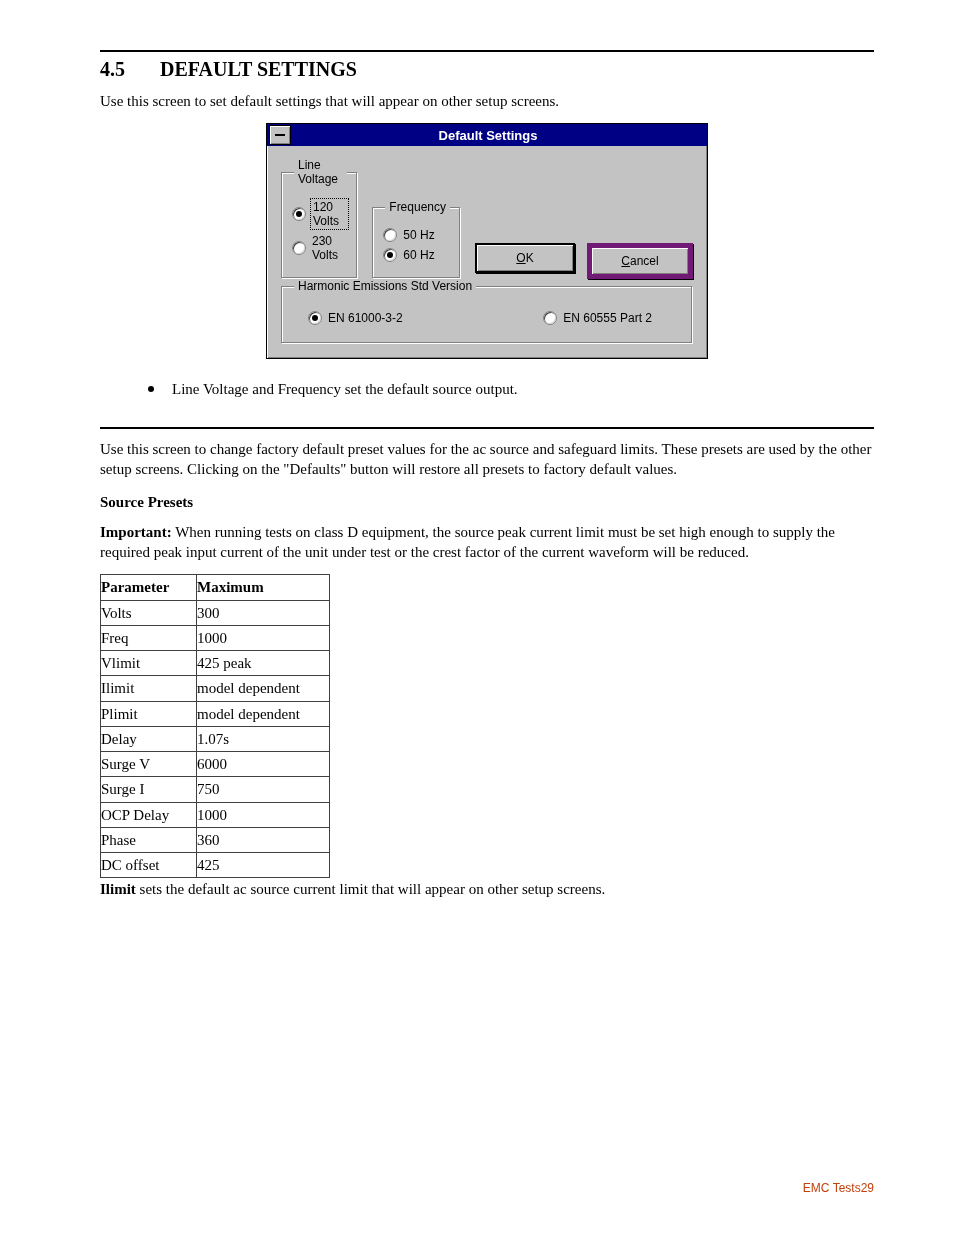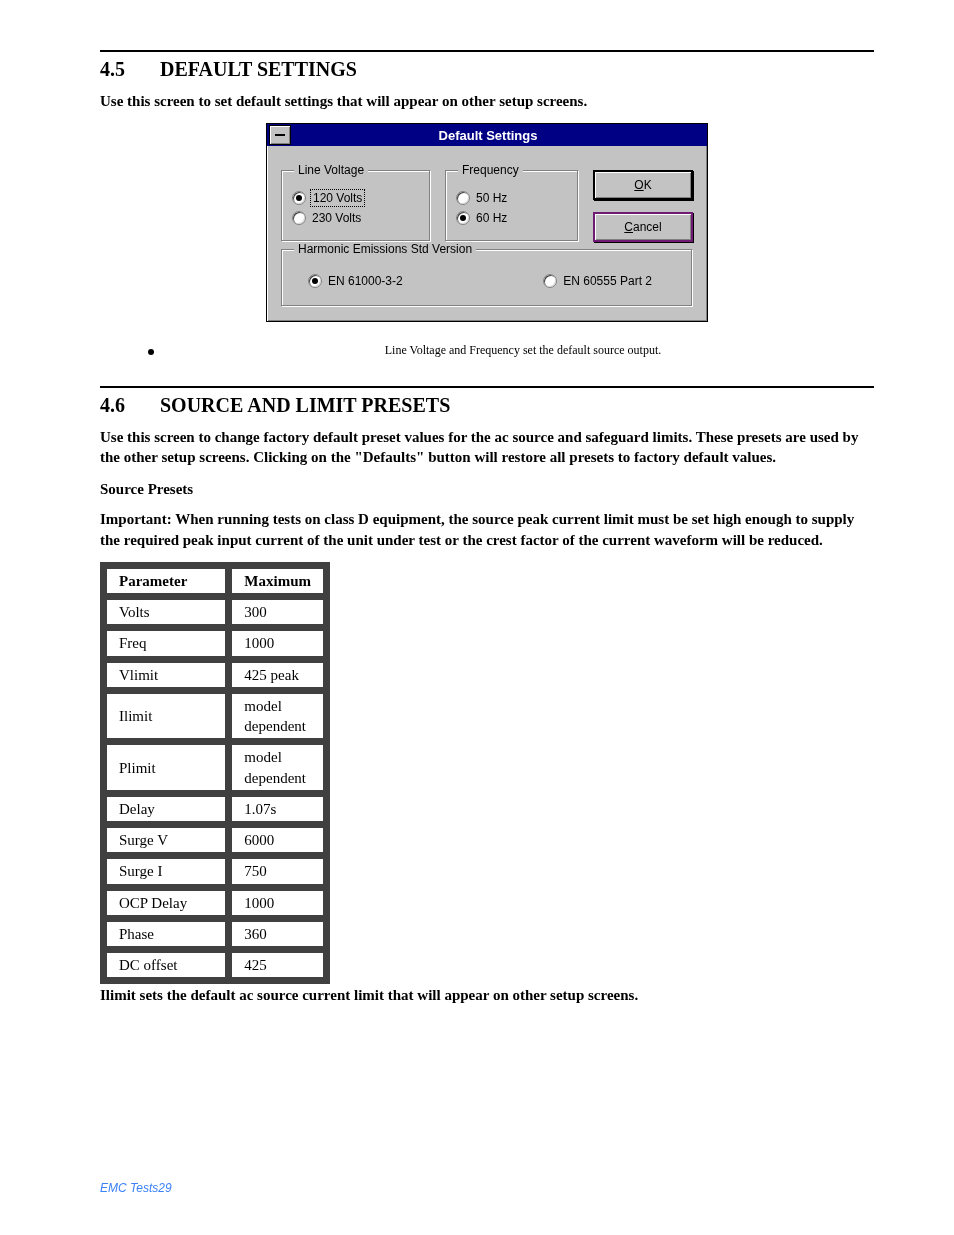--- a/index.html
+++ b/index.html
@@ -34,21 +34,20 @@
     min-width: 60px;
   }
   .sec-title {
     font-weight: bold;
     font-size: 20px;
   }
   .body-text {
     font-size: 15px;
     line-height: 1.35;
     margin: 10px 0 12px 0;
-    font-weight: bold;
   }
   .dialog-wrap {
     display: flex;
     justify-content: center;
     margin: 6px 0 20px 0;
   }
   
   .dialog {
     width: 440px;
     font-family: "MS Sans Serif", Arial, sans-serif;
@@ -110,21 +109,21 @@
   }
   .top-row {
     display: flex;
     gap: 14px;
     align-items: flex-end;
   }
   .grp-line { width: 128px; }
   .grp-freq { width: 112px; }
   .btn-col {
     display: flex;
-    flex-direction: column;
+    flex-direction: row;
     gap: 12px;
     margin-left: auto;
     padding-top: 12px;
   }
   .radio-row {
     display: flex;
     align-items: center;
     gap: 6px;
     margin: 6px 0;
     cursor: default;
@@ -149,21 +148,21 @@
   }
   .focus-rect {
     outline: 1px dotted #000;
     outline-offset: 1px;
     padding: 0 1px;
   }
   .win-btn {
     width: 96px;
     height: 26px;
     background: #c3c3c3;
-    border: 2px solid #701a75;
+    border: 5px solid #701a75;
     box-shadow: inset 1px 1px 0 #fff, inset -1px -1px 0 #808080, 1px 1px 0 #000;
     display: flex;
     align-items: center;
     justify-content: center;
     font-family: inherit;
     font-size: 12px;
     cursor: default;
     user-select: none;
   }
   .win-btn.default {
@@ -180,25 +179,24 @@
   }
 
   
   ul.doc-bullets {
     list-style: none;
     padding: 0;
     margin: 0 0 0 48px;
   }
   ul.doc-bullets li {
     position: relative;
-    font-size: 12px;
+    font-size: 15px;
     line-height: 1.45;
     padding-left: 24px;
     margin-bottom: 4px;
-    text-align: center;
   }
   ul.doc-bullets li::before {
     content: "";
     position: absolute;
     left: 0; top: 7px;
     width: 6px; height: 6px;
     background: #000;
     border-radius: 50%;
   }
 
@@ -207,41 +205,40 @@
   }
 
   
   table.limits {
     border-collapse: collapse;
     margin-top: 8px;
     width: 230px;
     font-size: 15px;
   }
   table.limits th, table.limits td {
-    border: 7px solid #404040;
-    padding: 2px 12px;
+    border: 1px solid #404040;
+    padding: 2px 0;
     line-height: 1.35;
   }
   table.limits th {
     font-weight: bold;
     text-align: left;
   }
   table.limits td.col-param { width: 95px; }
 
   .footer {
     position: absolute;
     bottom: 40px;
     left: 100px;
     right: 80px;
     display: flex;
-    justify-content: flex-start;
+    justify-content: flex-end;
     font-size: 12px;
     font-family: Arial, sans-serif;
-    color: #3b82f6;
-    font-style: italic;
+    color: #c2410c;
   }
 </style>
 </head>
 <body>
 <div class="page">
 
   <hr class="section-rule">
   <div class="sec-heading-row">
     <span class="sec-num">4.5</span>
     <span class="sec-title">DEFAULT SETTINGS</span>
@@ -308,24 +305,20 @@
       </div>
     </div>
   </div>
 
   <ul class="doc-bullets">
     <li>Line Voltage and Frequency set the default source output.</li>
   </ul>
 
   <div class="section2">
     <hr class="section-rule">
-    <div class="sec-heading-row">
-      <span class="sec-num">4.6</span>
-      <span class="sec-title">SOURCE AND LIMIT PRESETS</span>
-    </div>
     <p class="body-text">Use this screen to change factory default preset values for the ac source and safeguard limits. These presets are used by the other setup screens.  Clicking on the "Defaults" button will restore all presets to factory default values.</p>
 
     <p class="body-text" style="margin-bottom:4px;"><b>Source Presets</b></p>
 
     <p class="body-text">
       <b>Important:</b><span> When running tests on class D equipment, the source peak current limit must be set high enough to supply the required peak input current of the unit under test or the crest factor of the current waveform will be reduced.</span>
     </p>
 
     <table class="limits">
       <thead>

